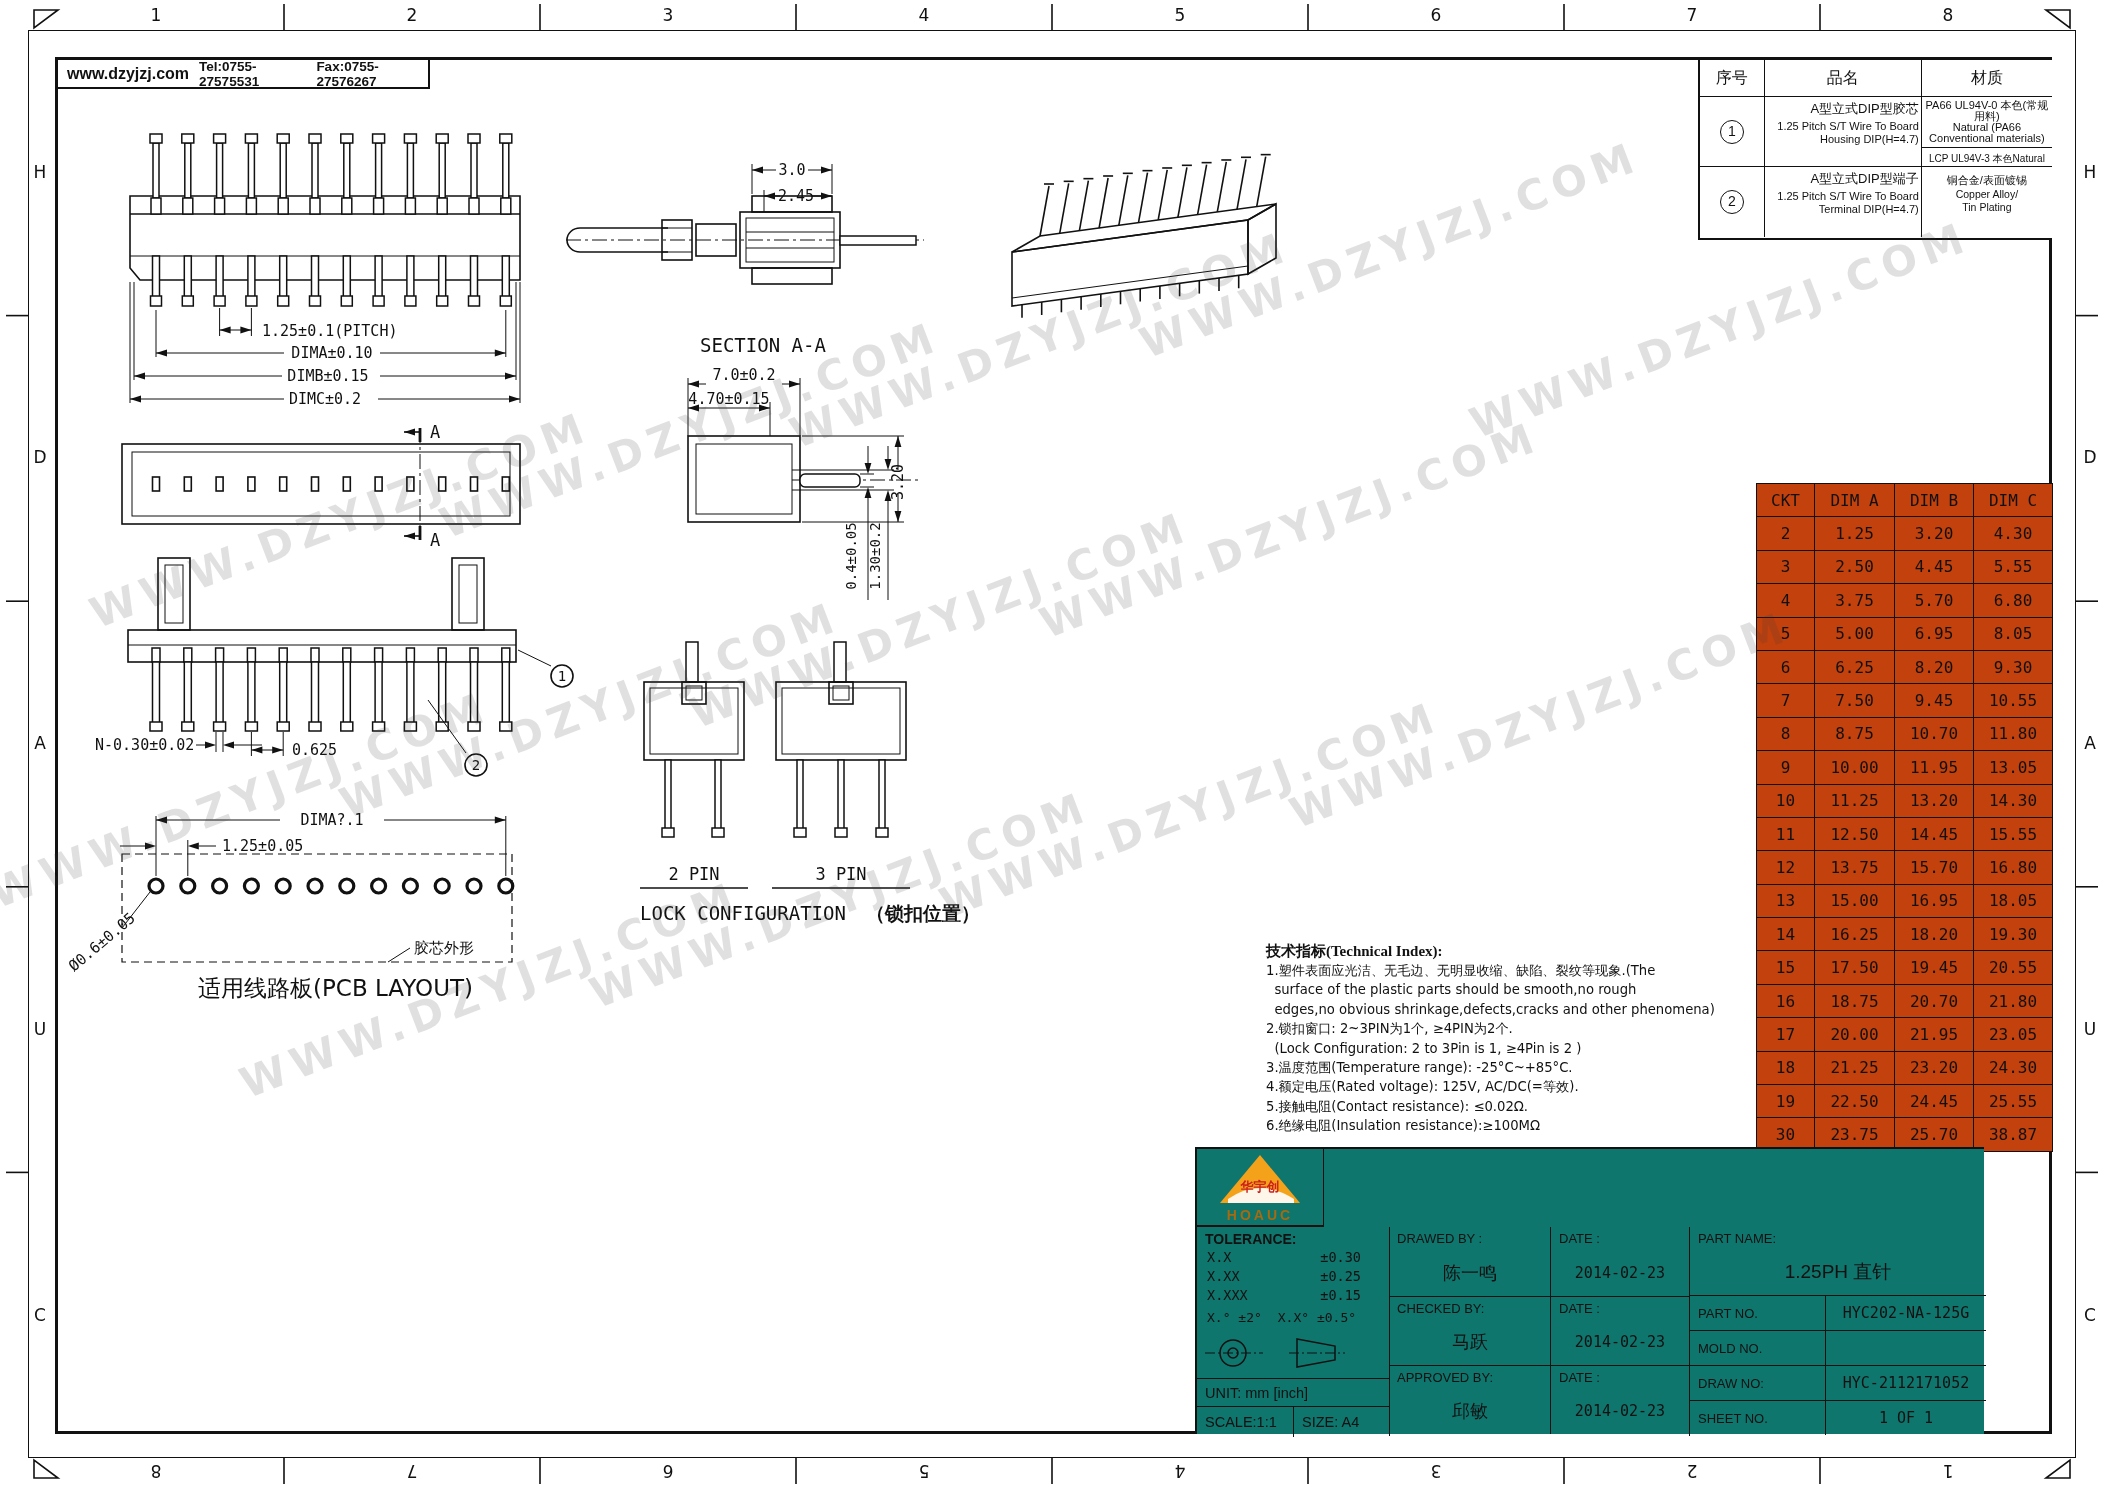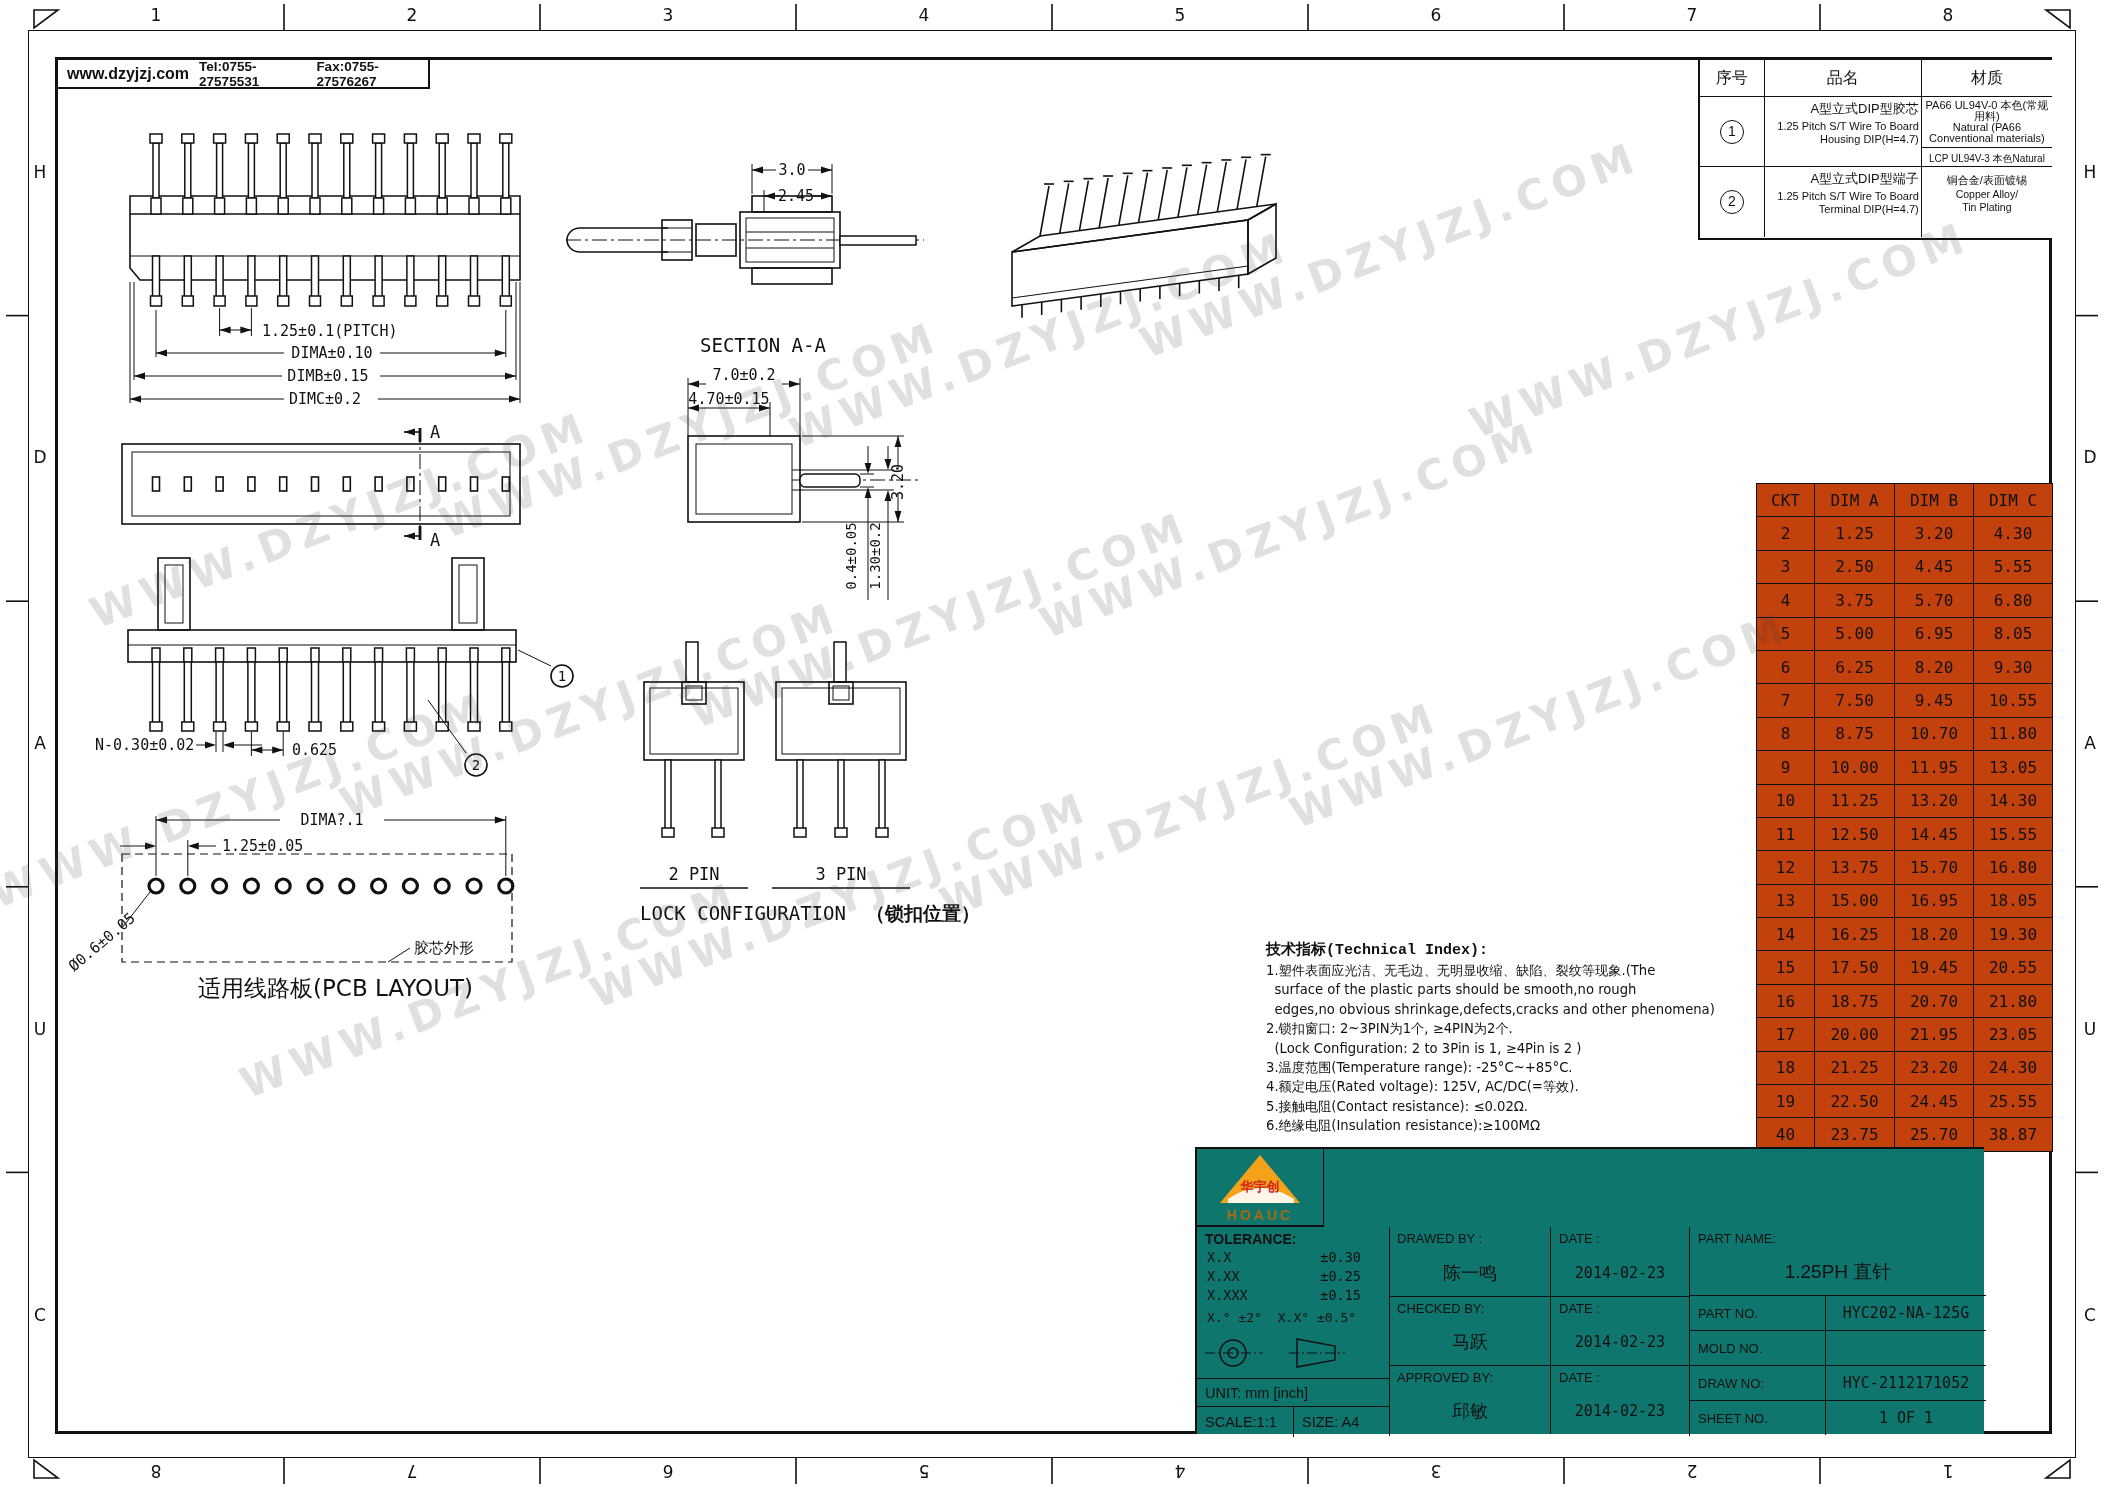--- a/index.html
+++ b/index.html
@@ -34,21 +34,21 @@
   .mat-l1{font-size:11px;padding-top:6px}
   .mat-l2{font-size:10.5px;line-height:13px}
 
   
   .ckt{position:absolute;left:1756px;top:483px;z-index:2;background:#c2410c}
   .ckt table{border-collapse:collapse;table-layout:fixed;width:296px}
   .ckt th,.ckt td{border:1.3px solid #111;height:33.4px;text-align:center;font:16px "DejaVu Sans Mono",monospace;font-weight:normal;padding:0}
 
   
   .notes{position:absolute;left:1266px;top:941px;width:488px;z-index:2}
-  .ti-title{font-size:15px;font-weight:bold;line-height:20px;font-family:Liberation Mono, monospace}
+  .ti-title{font-size:15px;font-weight:bold;line-height:20px;font-family:Liberation Serif, serif}
   .note-line{font-size:13.2px;line-height:19.4px;white-space:pre;font-family:"DejaVu Sans",sans-serif}
 
   
   .tblock{position:absolute;left:1195px;top:1147px;width:789px;height:287px;border-top:2.5px solid #111;border-left:2.5px solid #111;z-index:2;background:#0f766e}
   .tb-logo{position:absolute;left:0;top:0;width:127px;height:78px;border-right:1.5px solid #111;border-bottom:2px solid #111;display:flex;align-items:center;justify-content:center}
   .tb-company{position:absolute;left:127px;top:0;right:0;height:78px;border-bottom:2px solid #111;display:flex;align-items:center;justify-content:center;font-size:34px;font-weight:bold;letter-spacing:5px}
   .tb-left{position:absolute;left:0;top:78px;width:192px;height:209px}
   .tol-title{height:22px;font-size:14px;font-weight:bold;padding:4px 0 0 8px}
   .tol-row{display:flex;justify-content:space-between;padding:0 28px 0 10px;font:13.5px "DejaVu Sans Mono",monospace;height:19px}
   .tol-angles{height:22px;display:flex;gap:16px;padding-left:10px;font:13px "DejaVu Sans Mono",monospace;align-items:center}
@@ -294,21 +294,21 @@
             <td>23.20</td>
             <td>24.30</td>
           </tr>
           <tr>
             <td>19</td>
             <td>22.50</td>
             <td>24.45</td>
             <td>25.55</td>
           </tr>
           <tr>
-            <td>40</td>
+            <td>30</td>
             <td>23.75</td>
             <td>25.70</td>
             <td>38.87</td>
           </tr>
         </tbody>
     </table>
   </div>
 
   <div class="notes">
     <div class="ti-title">技术指标(Technical Index):</div>

